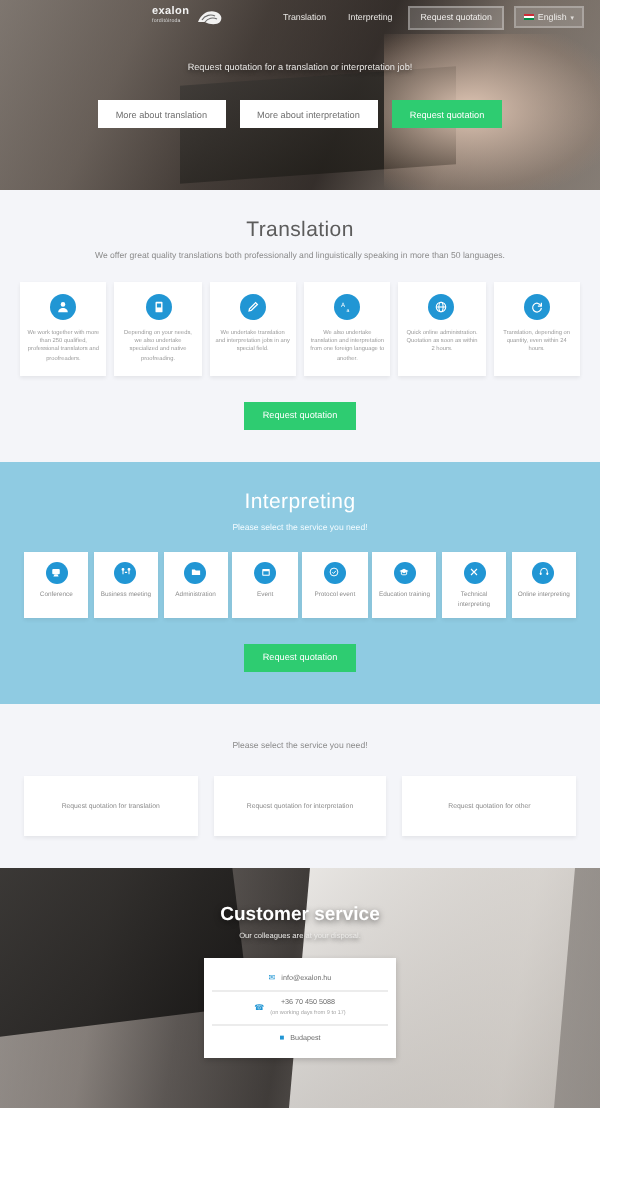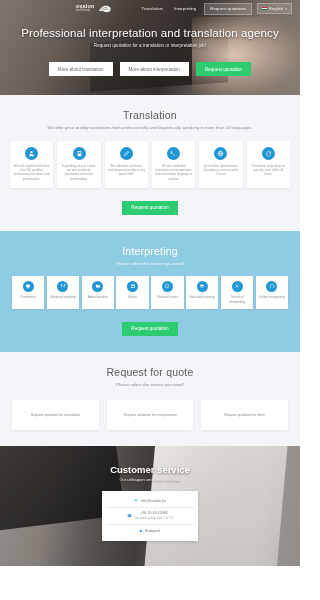--- a/index.html
+++ b/index.html
@@ -299,21 +299,20 @@
         <span class="nav-btn">Request quotation</span>
         <span class="lang">
           <span class="flag"></span>
           <span>English</span>
           <span class="caret">▾</span>
         </span>
       </div>
     </div>
 
     <div class="hero-body">
-      <div class="hero-title">Professional interpretation and translation agency</div>
       <div class="hero-sub">Request quotation for a translation or interpretation job!</div>
       <div class="hero-actions">
         <button class="btn-light">More about translation</button>
         <button class="btn-light">More about interpretation</button>
         <button class="btn-green">Request quotation</button>
       </div>
     </div>
   </div>
 
   <div class="section sec-translation">
@@ -476,21 +475,20 @@
       </div>
 
     </div>
 
     <div class="sec-btn-wrap">
       <button class="btn-green">Request quotation</button>
     </div>
   </div>
 
   <div class="section sec-quote">
-    <div class="sec-title">Request for quote</div>
     <div class="sec-sub">Please select the service you need!</div>
 
     <div class="quote-cards">
       <div class="quote-card">Request quotation for translation</div>
       <div class="quote-card">Request quotation for interpretation</div>
       <div class="quote-card">Request quotation for other</div>
     </div>
   </div>
 
   <div class="footer">

